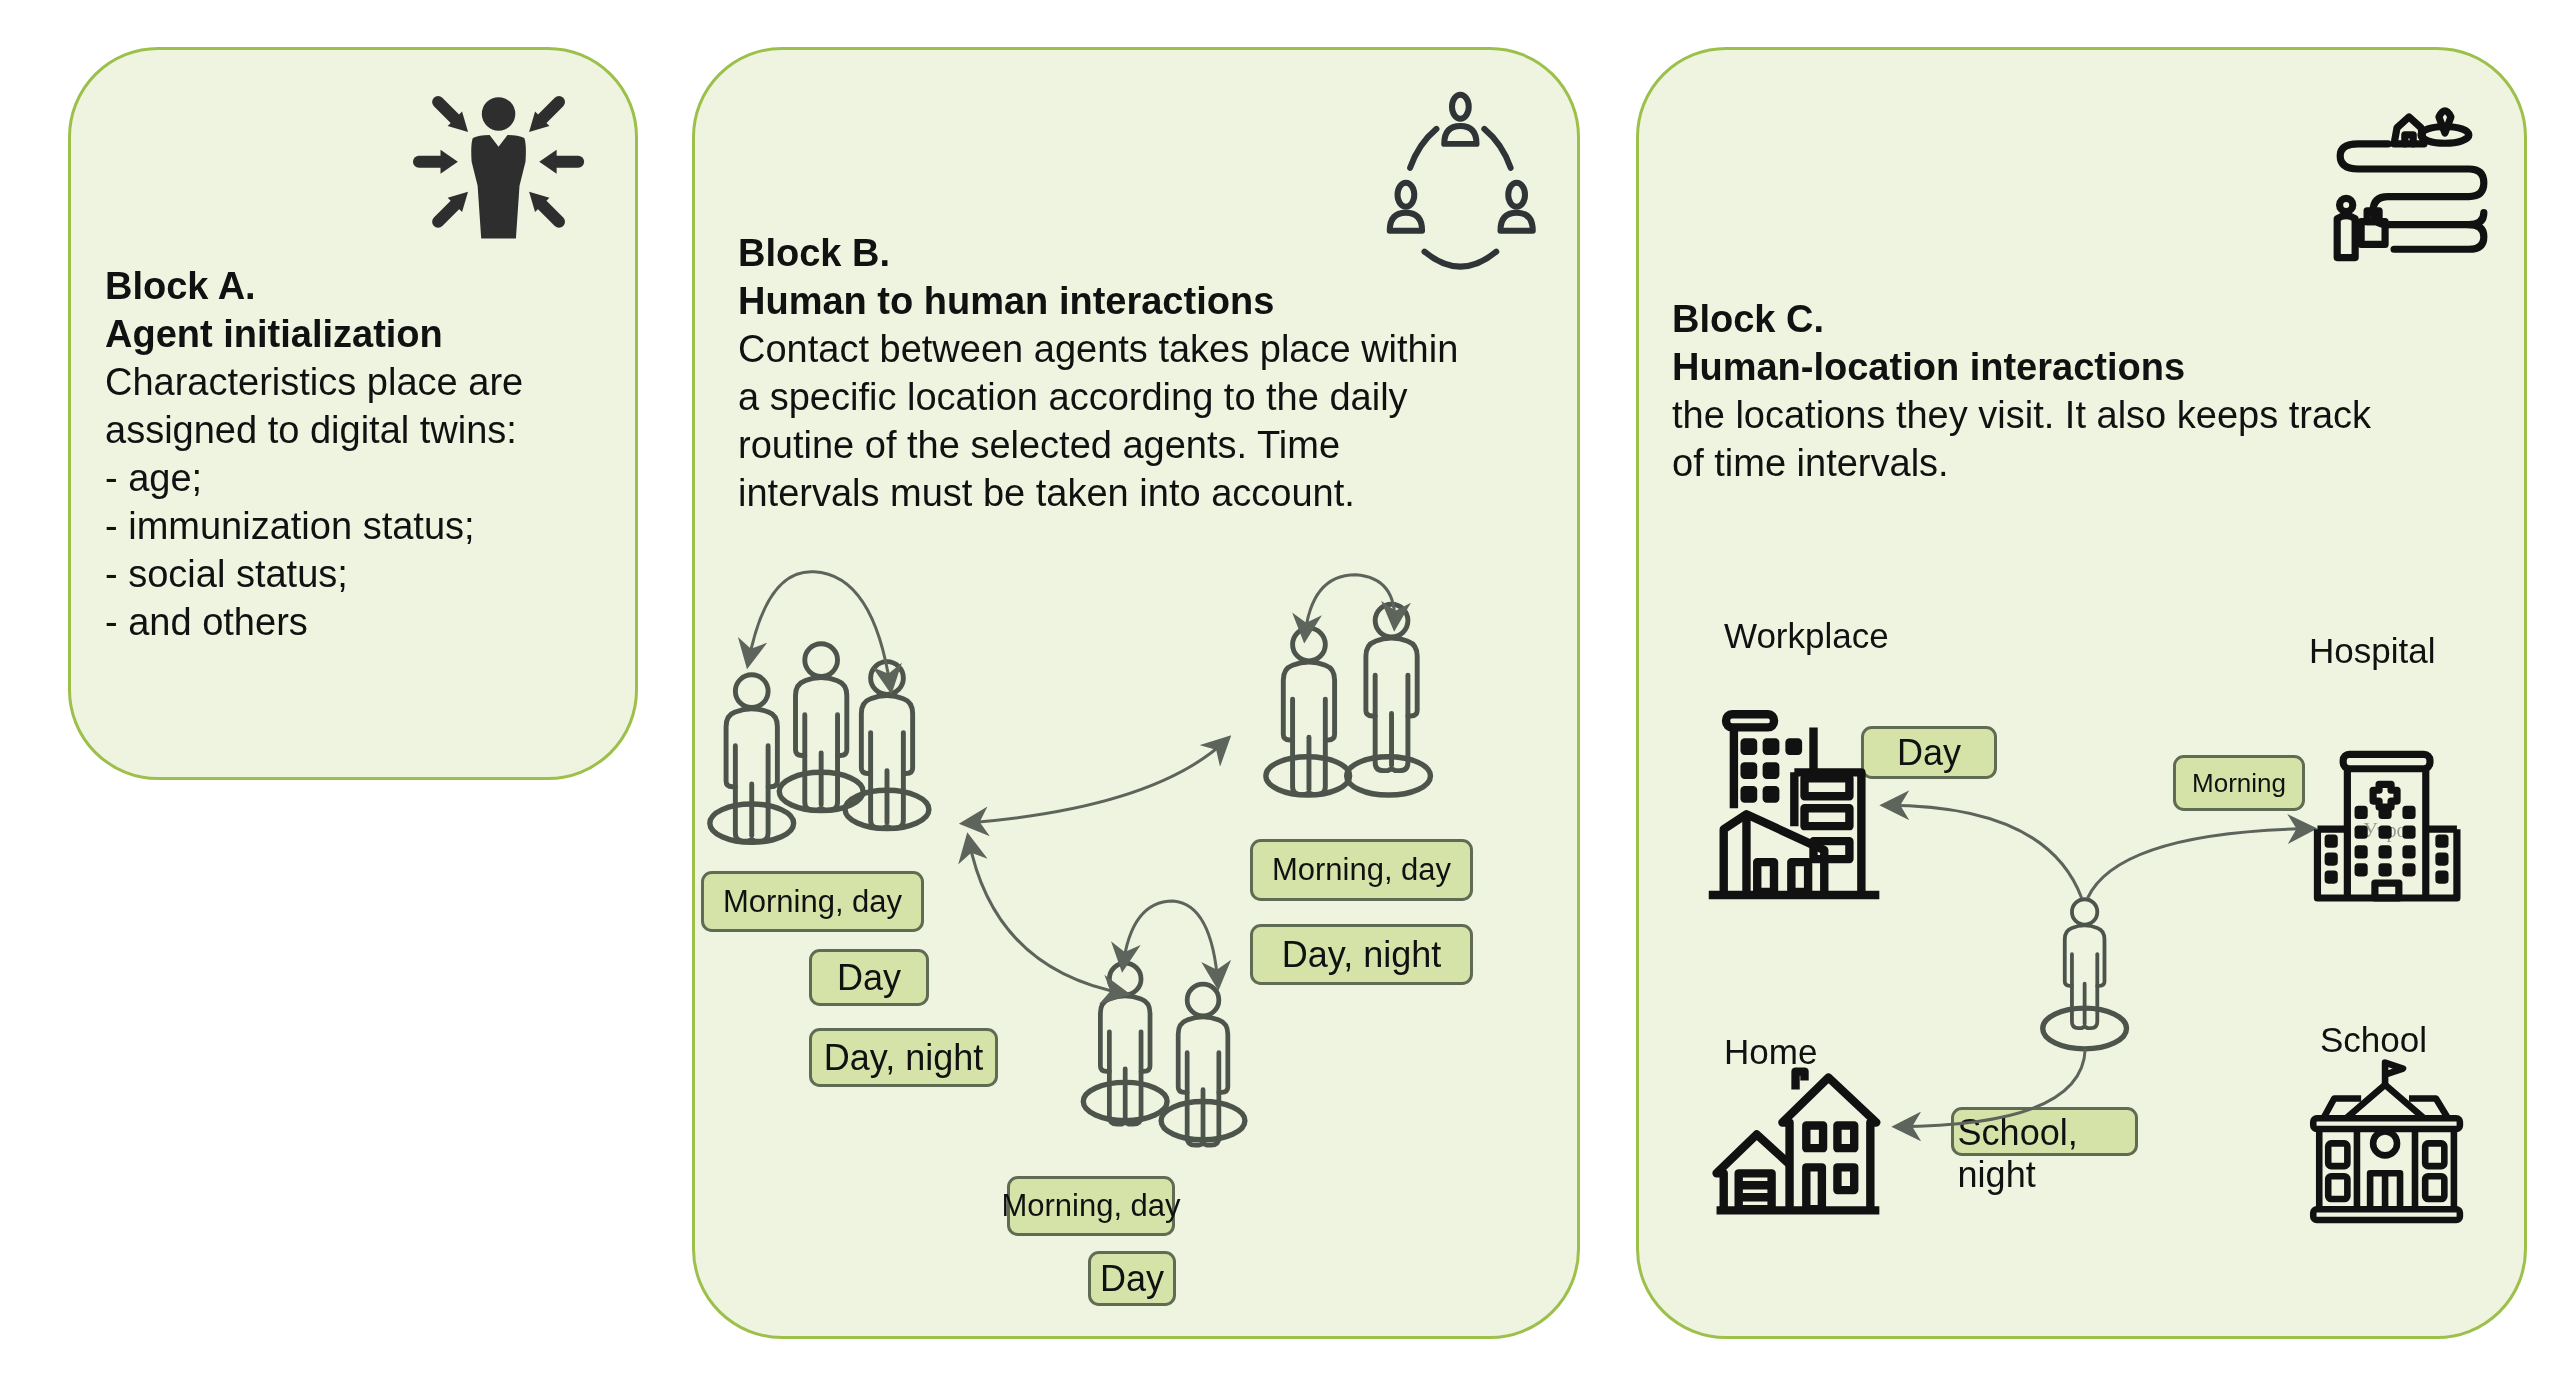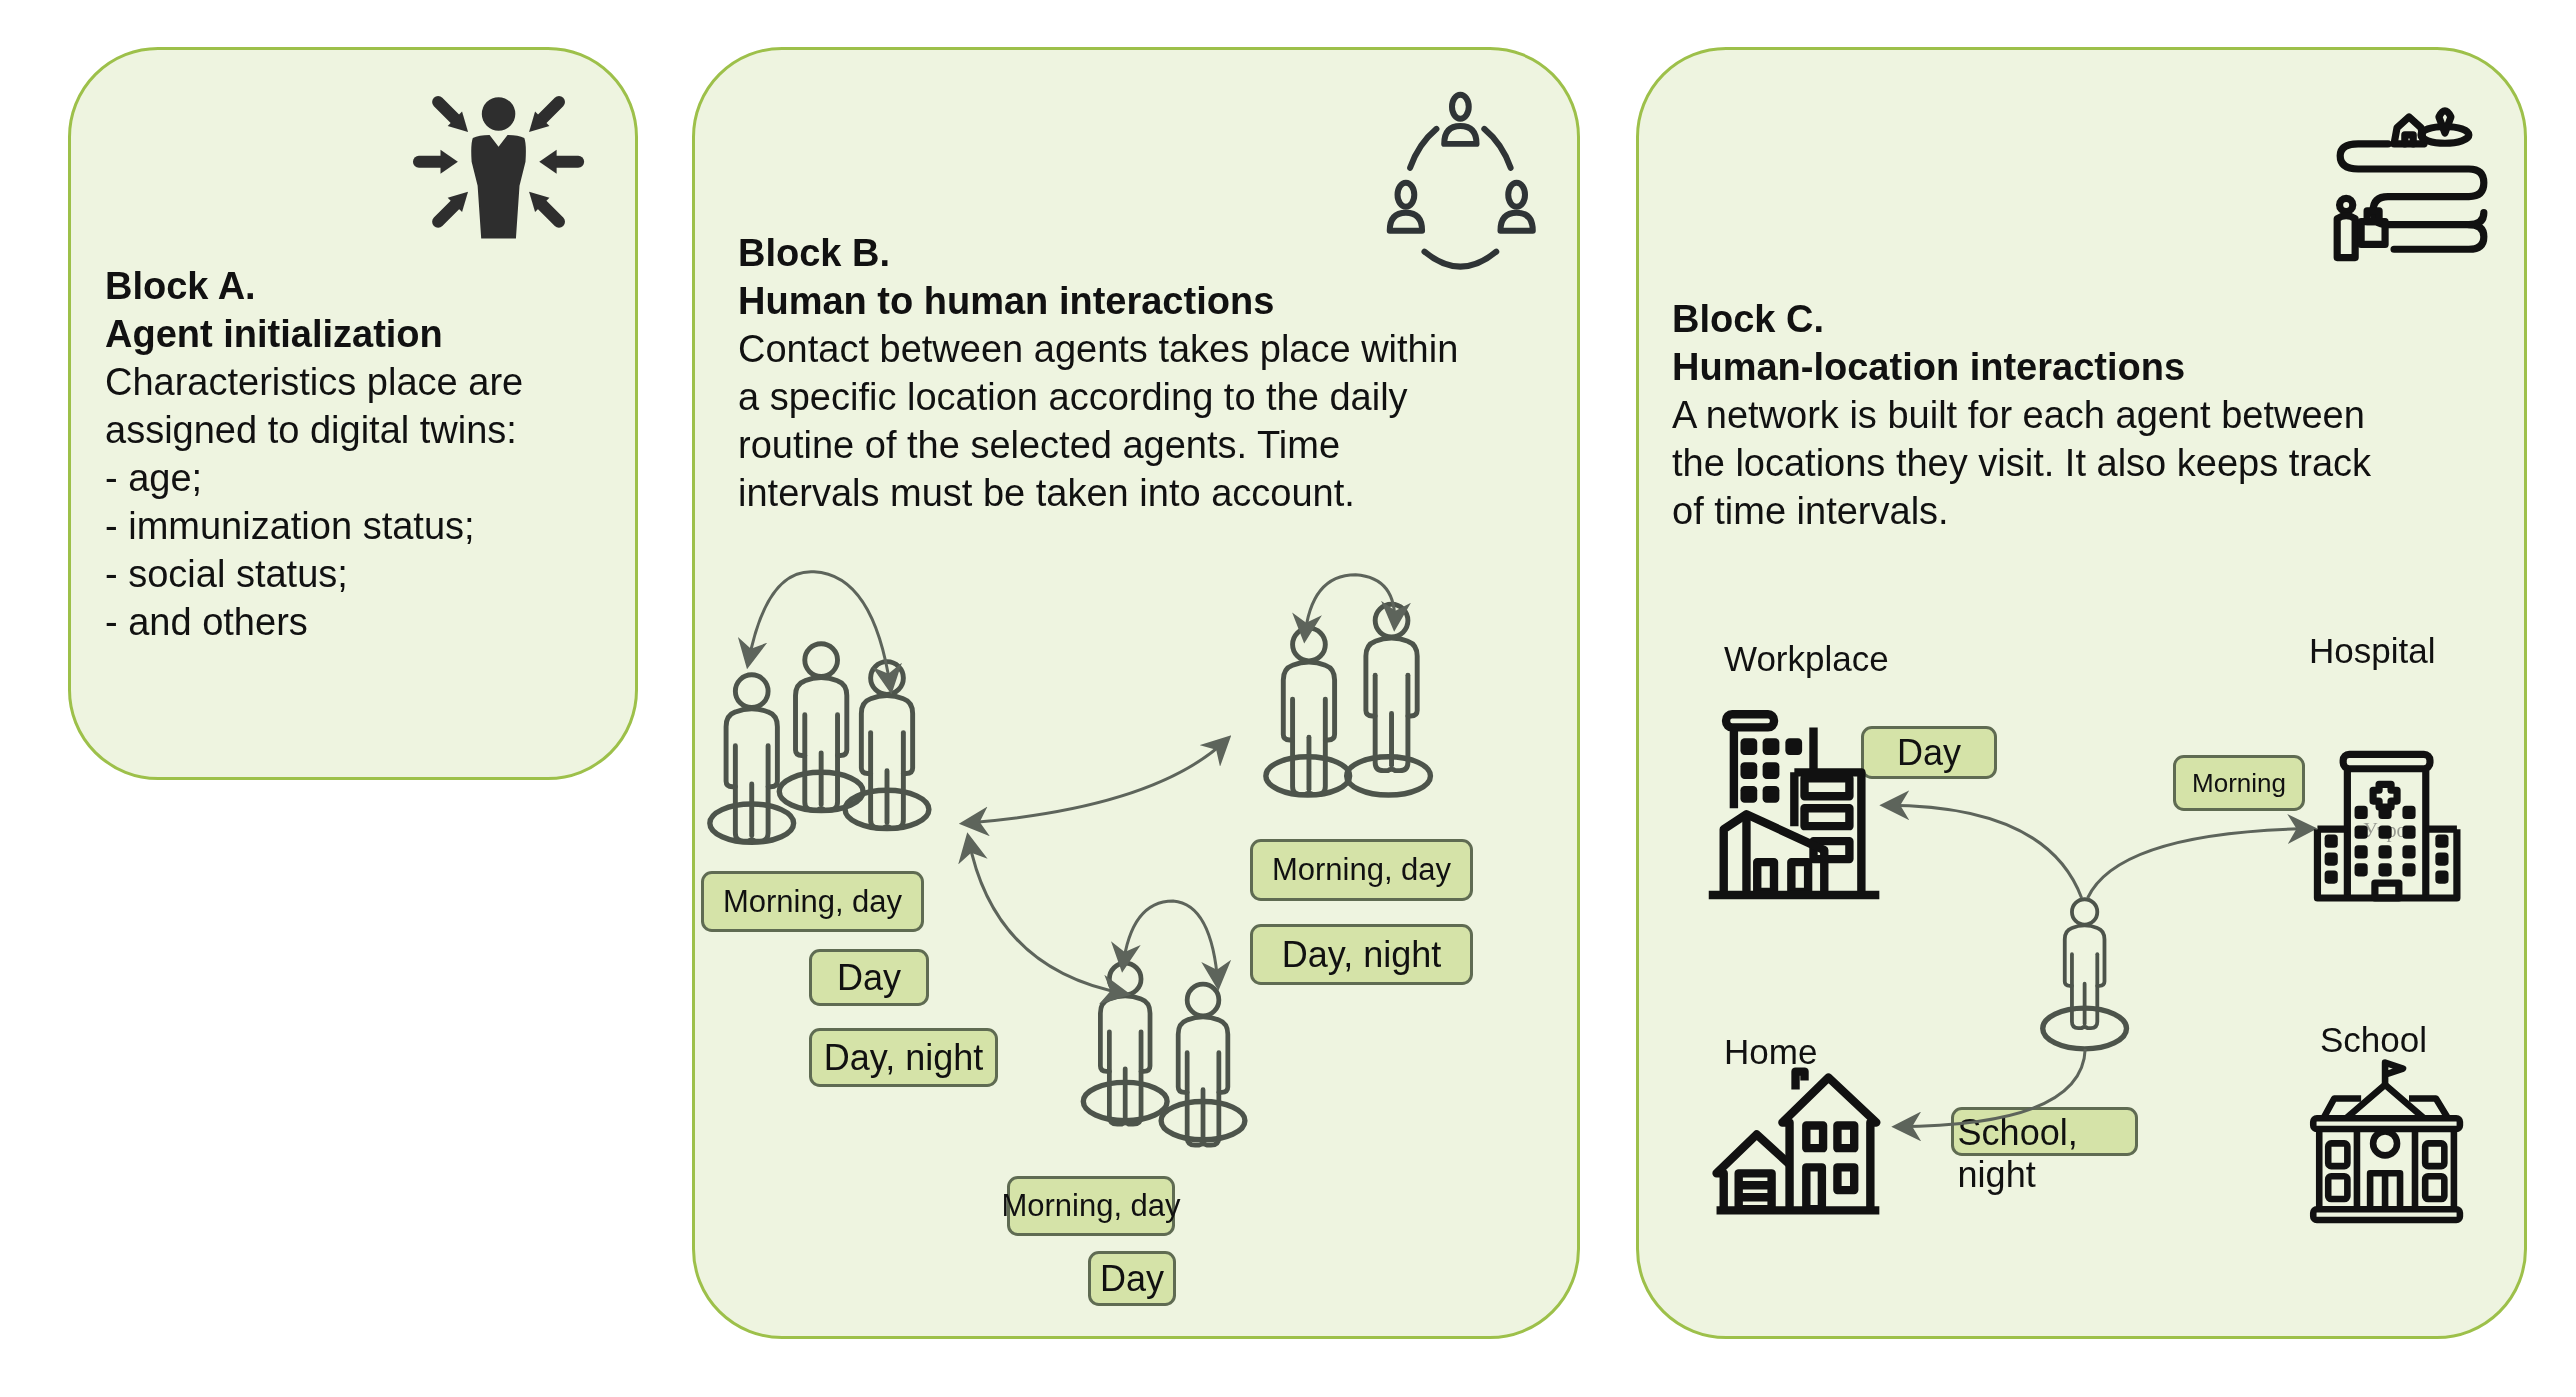--- a/index.html
+++ b/index.html
@@ -54,26 +54,25 @@
 <div class="tag big" style="left:809px; top:1028px; width:189px; height:59px;">Day, night</div>
 <div class="tag" style="left:1250px; top:839px; width:223px; height:62px;">Morning, day</div>
 <div class="tag big" style="left:1250px; top:924px; width:223px; height:61px;">Day, night</div>
 <div class="tag" style="left:1007px; top:1176px; width:168px; height:60px; padding:0 2.4px;">Morning, day</div>
 <div class="tag big" style="left:1088px; top:1251px; width:88px; height:55px;">Day</div>
 
 <div class="block" id="block-c"></div>
 <div class="txt" style="left:1672px; top:295px;">
   <b class="line">Block C.</b>
   <b class="line">Human-location interactions</b>
-  <span class="line">A network is built for each agent between</span>
   <span class="line">the locations they visit. It also keeps track</span>
   <span class="line">of time intervals.</span>
 </div>
 
-<div class="lbl" style="left:1724px; top:616px;margin-top:23px;">Workplace</div>
+<div class="lbl" style="left:1724px; top:616px;">Workplace</div>
 <div class="lbl" style="left:2309px; top:631px;">Hospital</div>
 <div class="lbl" style="left:1724px; top:1020px;margin-top:12px;">Home</div>
 <div class="lbl" style="left:2320px; top:1020px;">School</div>
 
 <div class="tag big" style="left:1861px; top:726px; width:136px; height:53px;">Day</div>
 <div class="tag" style="left:2173px; top:755px; width:132px; height:56px; font-size:26px;">Morning</div>
 <div class="tag" style="left:1951px; top:1107px; width:187px; height:49px; font-size:36px; justify-content:flex-start; align-items:flex-start; padding:4.8px 0 0 3.6px; overflow:visible; white-space:normal; line-height:42px;">
   <span style="width:144px; display:block; margin-top:-2.4px;">School, night</span>
 </div>
 

